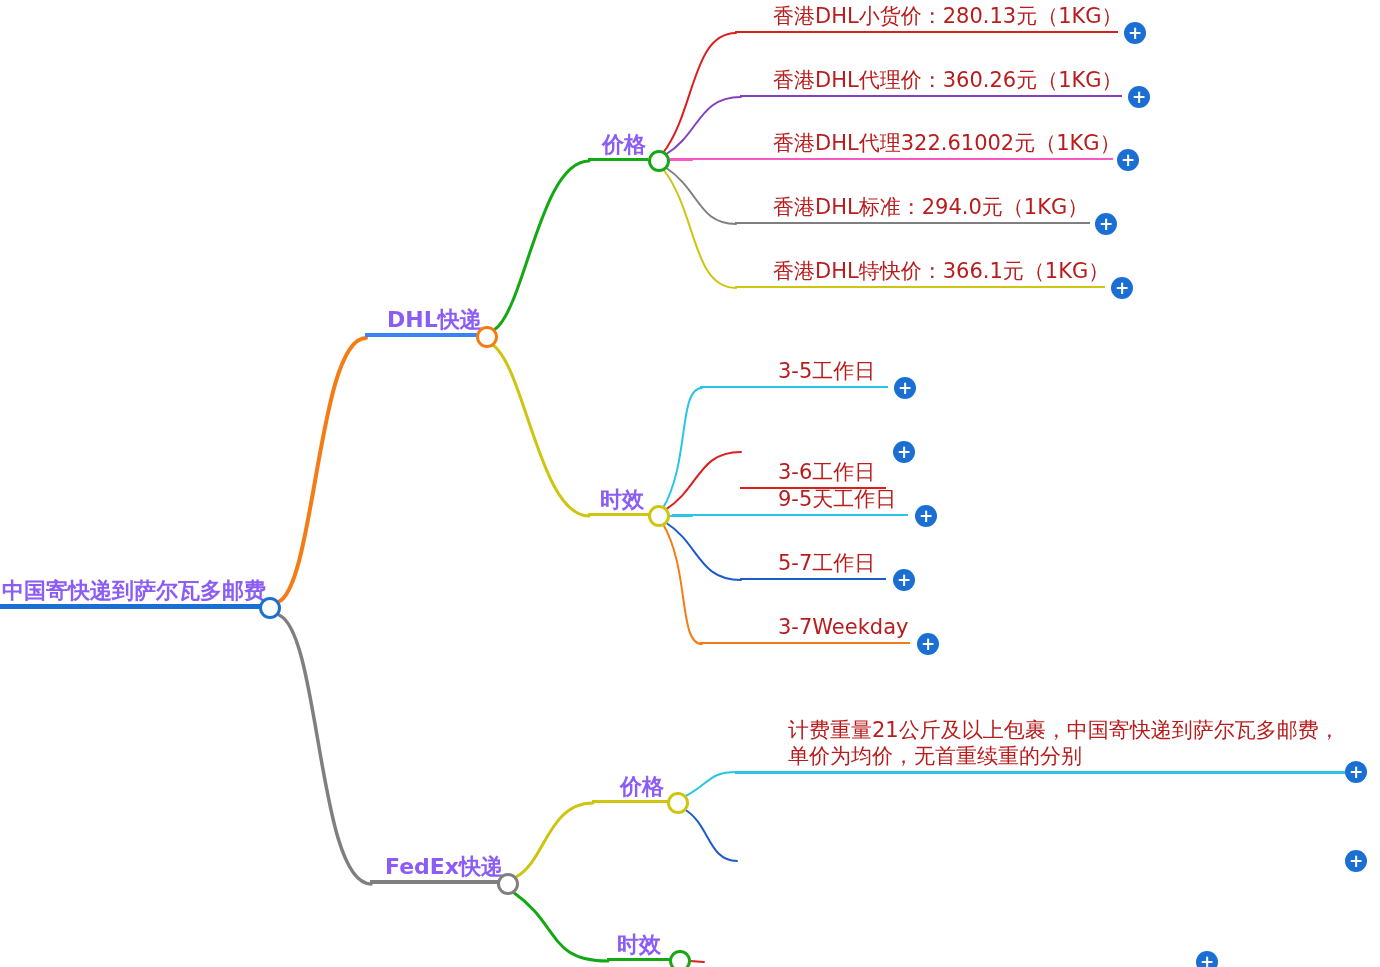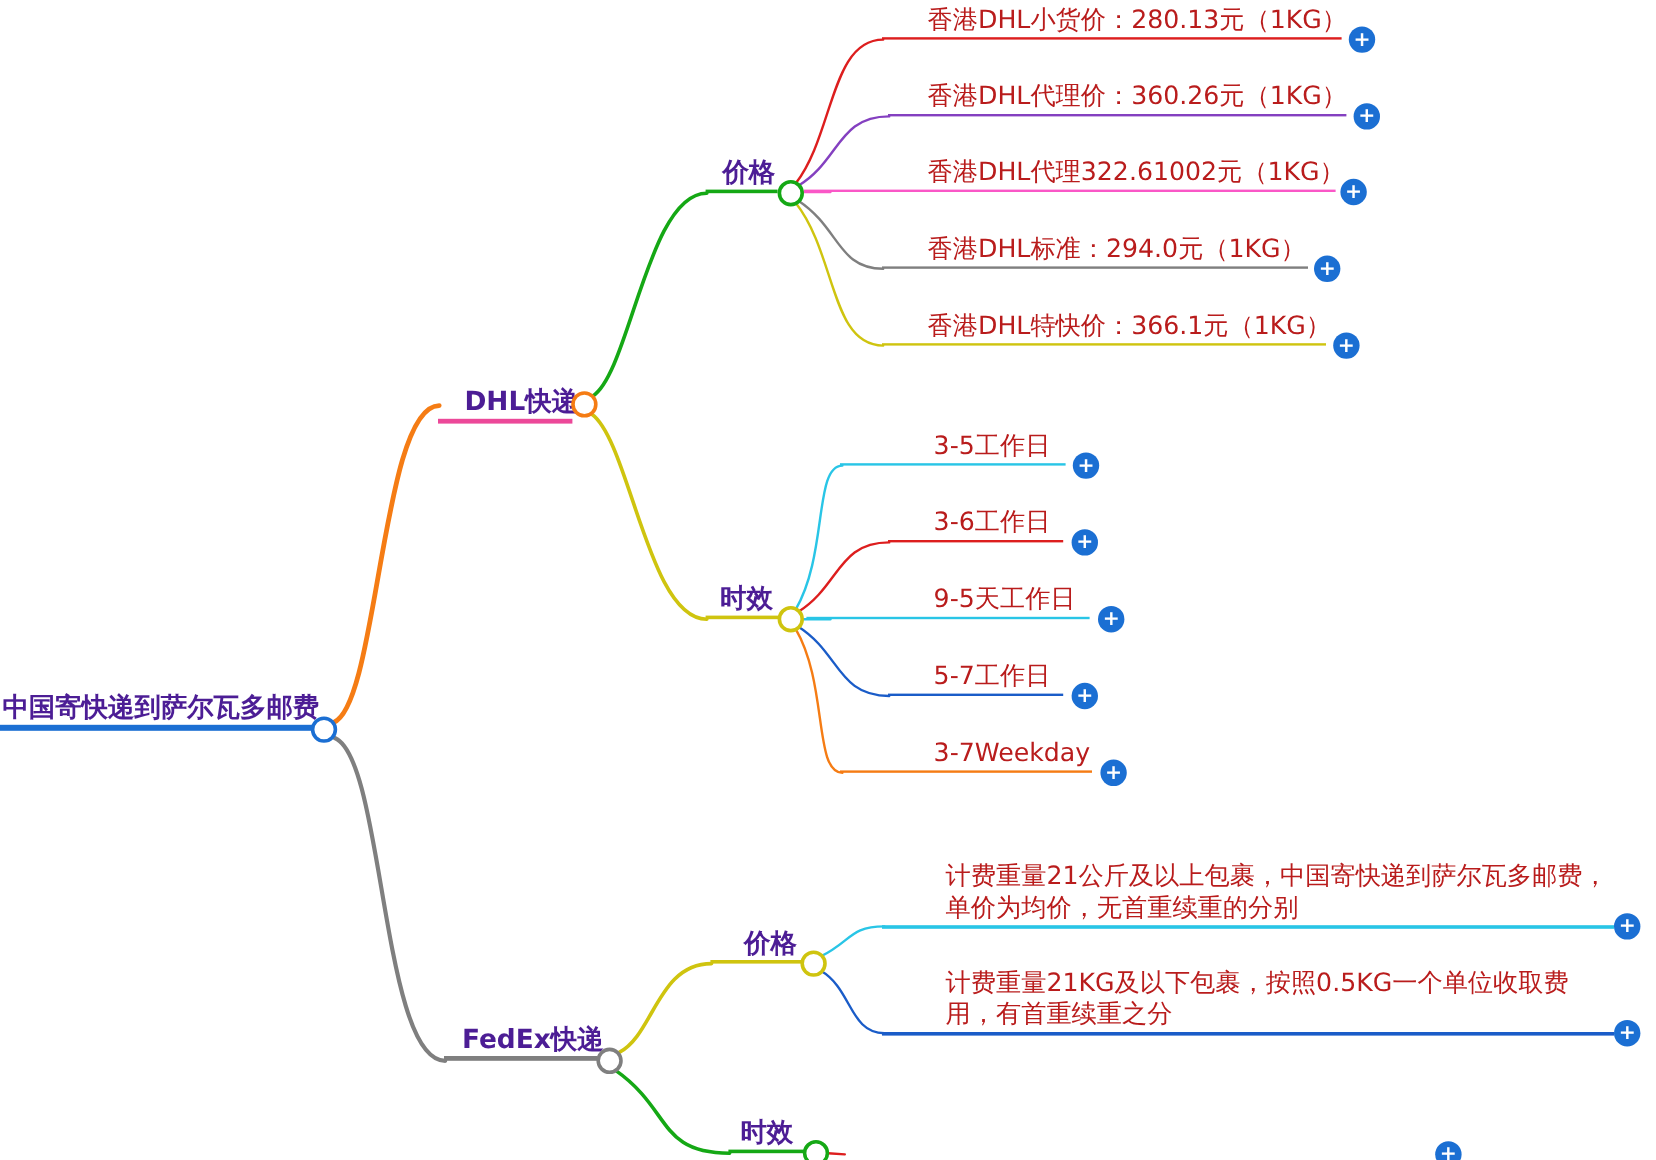--- a/index.html
+++ b/index.html
@@ -4,21 +4,21 @@
 <style>
   html,body{margin:0;padding:0;background:#fff;}
   #canvas{
     position:relative;width:1380px;height:967px;overflow:hidden;
     background:#ffffff;font-family:"DejaVu Sans","Liberation Sans",sans-serif;
   }
   #wires{position:absolute;left:0;top:0;width:1380px;height:967px;}
   #wires path{fill:none;stroke-linecap:round;}
   .node{position:absolute;box-sizing:border-box;padding-bottom:2px;}
   .node .lbl{display:block;font-size:21px;line-height:26px;color:#b91c1c;white-space:nowrap;}
-  .branch .lbl{font-weight:bold;color:#4c1d95;font-size:22px;}
+  .branch .lbl{font-weight:bold;color:#8b5cf6;font-size:22px;}
   .wrap .lbl{white-space:normal;width:556px;}
   .handle{position:absolute;width:16px;height:16px;background:#fff;border:3px solid #999;border-radius:50%;}
   .plus{
     position:absolute;width:22px;height:22px;border-radius:50%;
     background:#1b6fd3;color:#fff;text-align:center;
     font-weight:bold;font-size:17px;line-height:22px;cursor:pointer;
   }
 </style>
 </head>
 <body>
@@ -50,21 +50,21 @@
     <path d="M 684 809 C 710 824, 708 861, 737 861" stroke="#1a5cc8" stroke-width="2"></path>
 
     <path d="M 690 961 L 704 962" stroke="#dd1e1e" stroke-width="2"></path>
   </svg>
 
   <div class="node branch" style="left:0px;top:578px;width:264px;border-bottom:5px solid #1b6fd3;padding-bottom:0;">
     <span class="lbl" style="padding-left:2px;">中国寄快递到萨尔瓦多邮费</span>
   </div>
   <div class="handle" style="left:259px;top:597px;border-color:#1b6fd3;"></div>
 
-  <div class="node branch" style="left:365px;top:307px;width:112px;border-bottom:4px solid #ec4899;padding-bottom:0;margin-top:16px;">
+  <div class="node branch" style="left:365px;top:307px;width:112px;border-bottom:4px solid #3b82f6;padding-bottom:0;">
     <span class="lbl" style="padding-left:22px;">DHL快递</span>
   </div>
   <div class="handle" style="left:476px;top:326px;border-color:#f57c14;"></div>
 
   <div class="node branch" style="left:588px;top:132px;width:60px;border-bottom:3px solid #15a815;padding-bottom:0;">
     <span class="lbl" style="padding-left:14px;">价格</span>
   </div>
   <div class="handle" style="left:648px;top:150px;border-color:#15a815;"></div>
 
   <div class="node" style="left:735px;top:3px;width:383px;border-bottom:2px solid #dd1e1e;">
@@ -96,21 +96,21 @@
     <span class="lbl" style="padding-left:12px;">时效</span>
   </div>
   <div class="handle" style="left:648px;top:505px;border-color:#cfc40f;"></div>
 
   <div class="node" style="left:700px;top:358px;width:188px;border-bottom:2px solid #29c5e6;">
     <span class="lbl" style="padding-left:78px;">3-5工作日</span>
   </div>
   <div class="plus" style="left:894px;top:377px;">+</div>
 
   <div class="node" style="left:740px;top:422px;width:146px;border-bottom:2px solid #dd1e1e;">
-    <span class="lbl" style="padding-left:38px;">3-6工作日</span>
+    <span class="lbl" style="padding-left:38px;margin-top:37px;">3-6工作日</span>
   </div>
   <div class="plus" style="left:893px;top:441px;">+</div>
 
   <div class="node" style="left:672px;top:486px;width:236px;border-bottom:2px solid #29c5e6;">
     <span class="lbl" style="padding-left:106px;">9-5天工作日</span>
   </div>
   <div class="plus" style="left:915px;top:505px;">+</div>
 
   <div class="node" style="left:740px;top:550px;width:146px;border-bottom:2px solid #1a5cc8;">
     <span class="lbl" style="padding-left:38px;">5-7工作日</span>
@@ -130,23 +130,20 @@
   <div class="node branch" style="left:592px;top:774px;width:76px;border-bottom:3px solid #cfc40f;padding-bottom:0;">
     <span class="lbl" style="padding-left:28px;">价格</span>
   </div>
   <div class="handle" style="left:667px;top:792px;border-color:#cfc40f;"></div>
 
   <div class="node wrap" style="left:735px;top:717px;width:610px;border-bottom:3px solid #29c5e6;">
     <span class="lbl" style="padding-left:53px;">计费重量21公斤及以上包裹，中国寄快递到萨尔瓦多邮费，单价为均价，无首重续重的分别</span>
   </div>
   <div class="plus" style="left:1345px;top:761px;">+</div>
 
-  <div class="node wrap" style="left:735px;top:806px;width:610px;border-bottom:3px solid #1a5cc8;">
-    <span class="lbl" style="padding-left:53px;">计费重量21KG及以下包裹，按照0.5KG一个单位收取费用，有首重续重之分</span>
-  </div>
   <div class="plus" style="left:1345px;top:850px;">+</div>
 
   <div class="node branch" style="left:607px;top:932px;width:63px;border-bottom:3px solid #15a815;padding-bottom:0;">
     <span class="lbl" style="padding-left:10px;">时效</span>
   </div>
   <div class="handle" style="left:669px;top:950px;border-color:#15a815;"></div>
 
   <div class="plus" style="left:1196px;top:951px;">+</div>
 
 </div>

